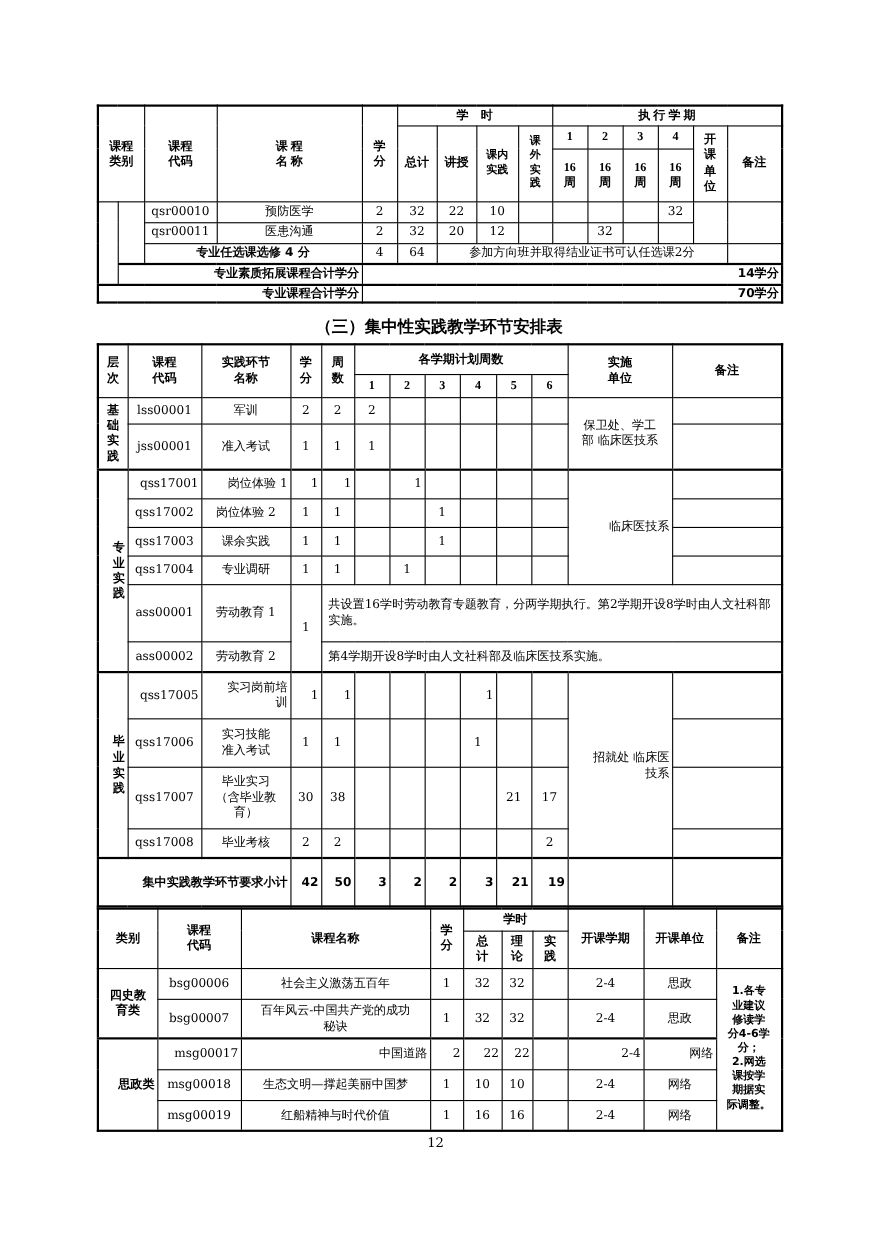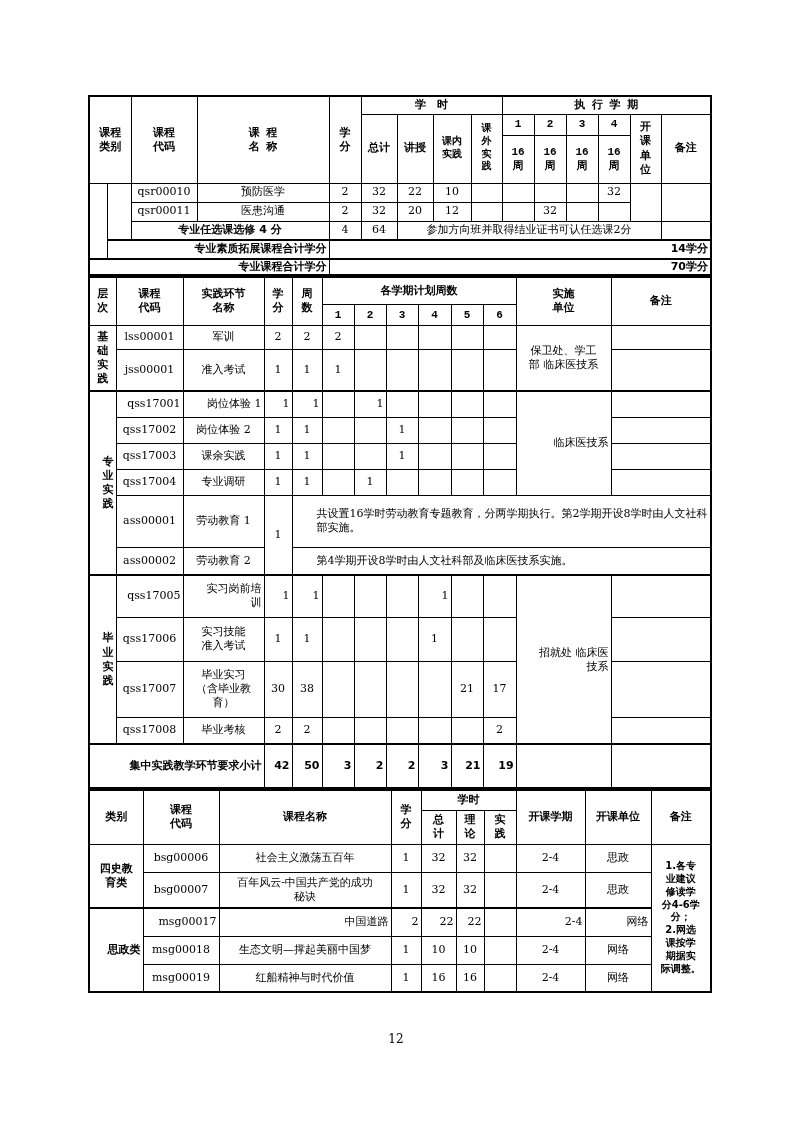--- a/index.html
+++ b/index.html
@@ -10,24 +10,24 @@
   .page{padding-top:95px;}
   table{
     border-collapse:collapse;table-layout:fixed;width:622px;margin-left:88px;
     border:2px solid #000;
   }
   td{
     border:1px solid #000;text-align:center;vertical-align:middle;
     white-space:pre-line;font-size:11px;line-height:1.28;padding:0 2px;
     overflow:hidden;
   }
-  .hd{font-family:Liberation Mono, monospace;font-weight:bold;}
+  .hd{font-family:Liberation Serif, serif;font-weight:bold;}
   .b{font-family:"DejaVu Sans", sans-serif;font-weight:bold;}
   .sm{font-size:10px;}
-  .left{text-align:left;padding-left:24px;}
+  .left{text-align:left;padding-left:6px;}
   tr.thick td{border-top:2px solid #000;text-align:right;}
   .tbl-title{
     width:622px;margin:12px 0 5px 88px;text-align:center;
     font-family:"DejaVu Sans", sans-serif;font-weight:bold;font-size:15px;
   }
   .page-number{
     position:absolute;left:0;top:1032px;width:100%;text-align:center;
     font-size:12px;font-family:"DejaVu Serif", serif;
   }
 </style>
@@ -137,20 +137,21 @@
       <td colspan="3" class="b">专业素质拓展课程合计学分</td>
       <td colspan="11" class="b">14学分</td>
     </tr>
     <tr style="height:14px" class="thick">
       <td colspan="4" class="b">专业课程合计学分</td>
       <td colspan="11" class="b">70学分</td>
     </tr>
   </tbody>
     </table>
 
+  <div class="tbl-title">（三）集中性实践教学环节安排表</div>
 
   <table>
     <colgroup>
       <col style="width:27px">
         <col style="width:67px">
         <col style="width:81px">
         <col style="width:28px">
       <col style="width:30px">
         <col style="width:32px">
         <col style="width:32px">

